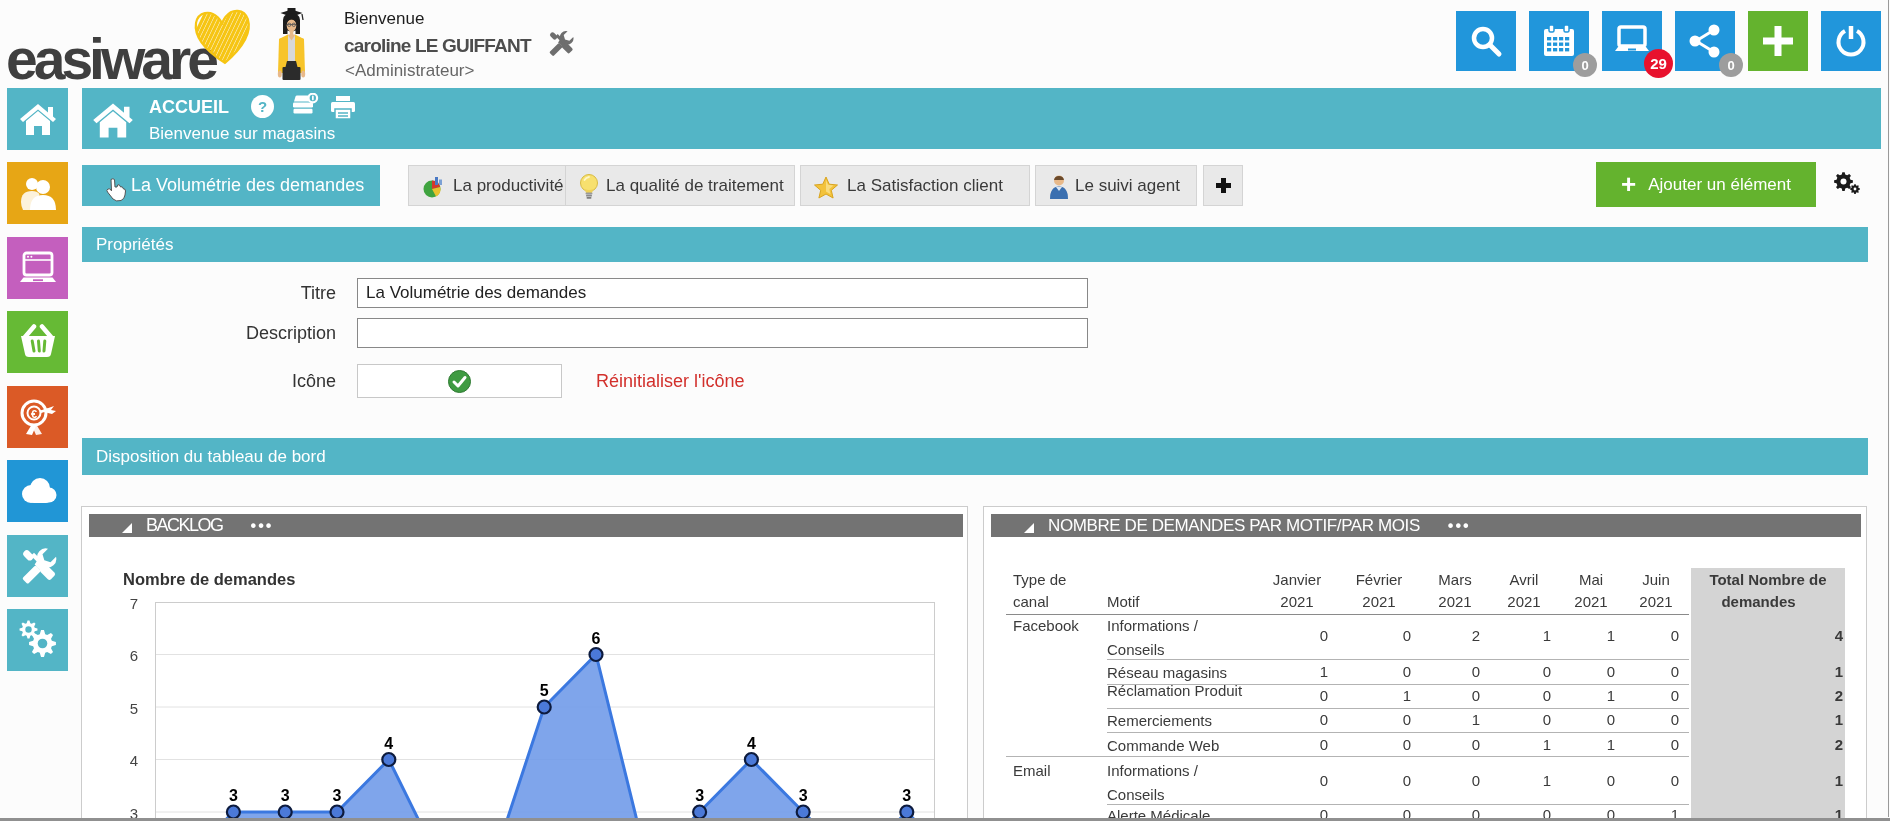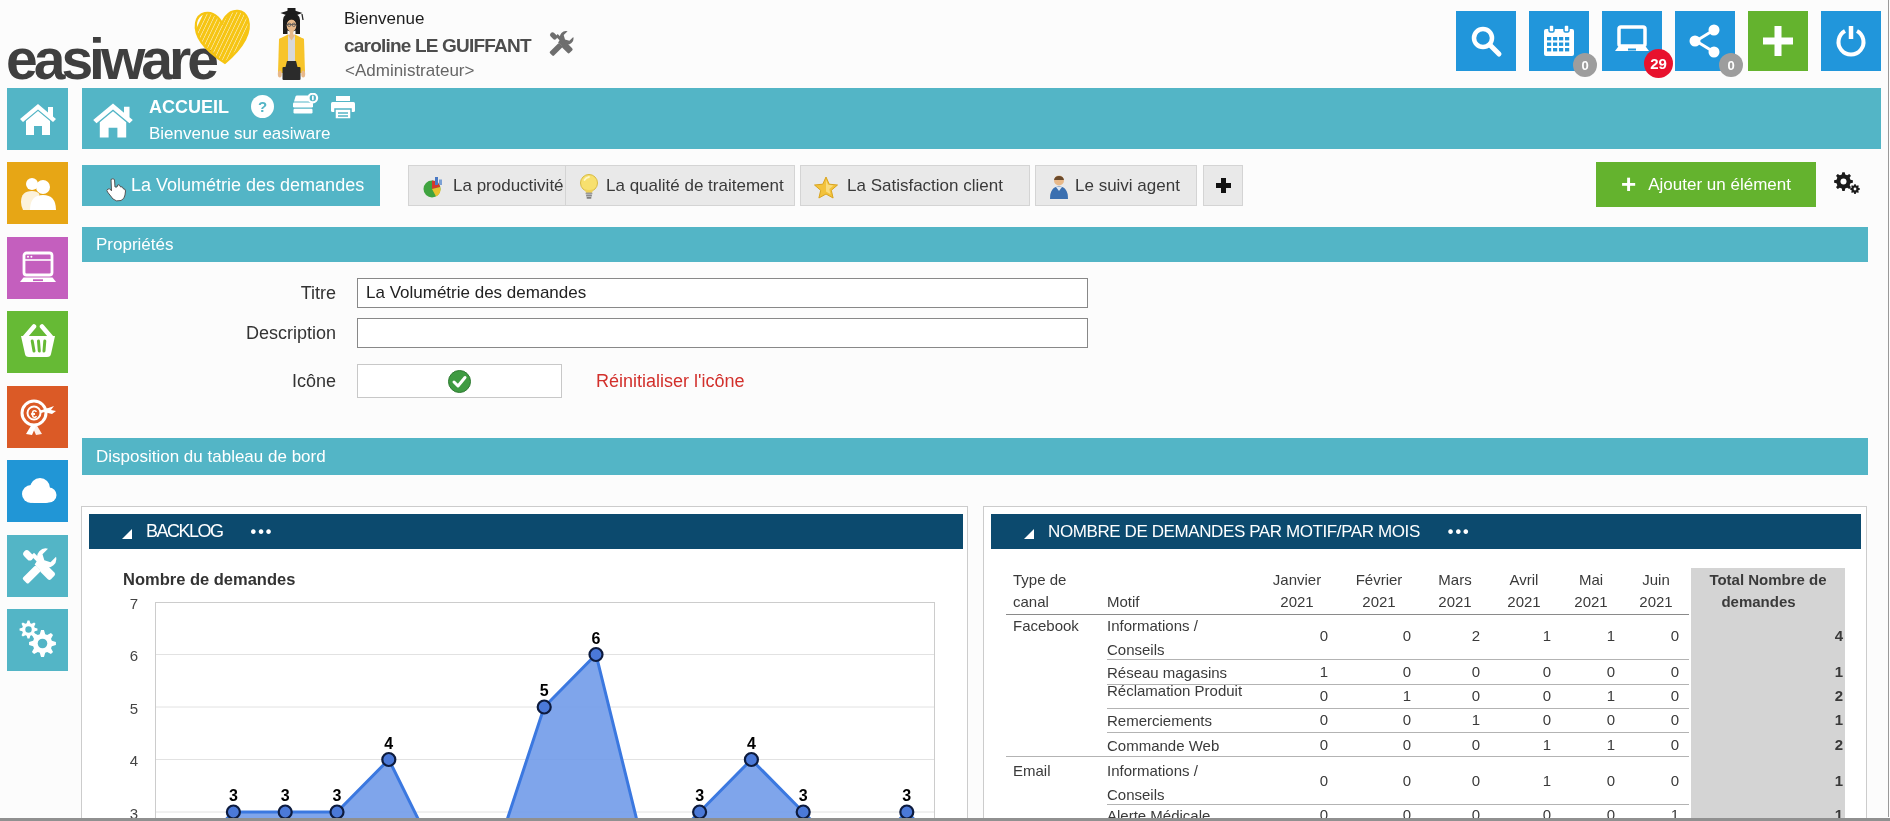--- a/index.html
+++ b/index.html
@@ -20,21 +20,21 @@
     font-size:17px; color:#3a3a3a; }
   .hbar { position:absolute; left:82px; width:1786px; background:#53b5c6;
     color:#fff; font-size:17px; display:flex; align-items:center;
     padding-left:14px; }
   .inp { position:absolute; left:357px; width:731px; height:30px;
     border:1px solid #888; background:#fff; font-size:17px; color:#222;
     font-family:"Liberation Sans", sans-serif; padding:0 8px; }
   .flabel { position:absolute; width:250px; right:1554px; text-align:right;
     font-size:18px; color:#333; }
   .panel { position:absolute; top:506px; background:#fff; border:1px solid #ccc; height:330px; }
-  .phead { position:absolute; top:7px; height:35px; background:#0c4a6e; color:#fff;
+  .phead { position:absolute; top:7px; height:23px; background:#737373; color:#fff;
     font-size:16px; display:flex; align-items:center; }
   .num { position:absolute; font-size:15px; color:#3a3a3a; width:40px; text-align:center; }
   .cell { position:absolute; font-size:15px; color:#3a3a3a; }
   .sepline { position:absolute; height:1px; background:#ccc; }
 </style>
 </head>
 <body>
 <div id="page">
 
   <div class="abs" id="logo" style="left:6px; top:26px; font-size:57px; font-weight:bold; color:#3f3f3f; letter-spacing:-4px;">easiware</div>
@@ -267,21 +267,21 @@
     </div>
     <div class="abs" id="printicon" style="left:248px; top:8px;">
       <svg width="26" height="24" viewBox="0 0 26 24" fill="#fff">
           <rect x="6" y="0" width="14" height="5"></rect>
           <rect x="1" y="6" width="24" height="10" rx="1.5"></rect>
           <rect x="5" y="13" width="16" height="10" stroke="#53b5c6" stroke-width="1.5"></rect>
           <line x1="8" y1="17" x2="18" y2="17" stroke="#53b5c6" stroke-width="1.5"></line>
           <line x1="8" y1="20" x2="18" y2="20" stroke="#53b5c6" stroke-width="1.5"></line>
         </svg>
     </div>
-    <div class="abs" style="left:67px; top:36px; font-size:17px; color:#fff;">Bienvenue sur easiware</div>
+    <div class="abs" style="left:67px; top:36px; font-size:17px; color:#fff;">Bienvenue sur magasins</div>
   </div>
 
   <div class="tab" style="left:82px; width:298px; background:#53b5c6; border-color:#53b5c6; color:#fff;" id="tab1">
     <span class="abs" id="cursoricon" style="left:22px; top:12px;">
       <svg width="22" height="24" viewBox="0 0 22 24">
           <path d="M6,1.5 Q8,0 9.5,1.5 L10,9 L12,9 L12.6,7 Q14.5,6 15,8 L15.6,9 Q17.5,8 18,10 L18.5,11 Q20.5,10.5 20.5,13 L20,17 Q19.5,21 16,22.5 Q11,24 8,21 L2.5,14 Q1,12 3,11 Q4.5,10.3 6,12 L6.5,12.8 Z" fill="#fff" stroke="#555" stroke-width="1"></path>
         </svg>
     </span>
     <span style="margin-left:48px; font-size:18px;">La Volumétrie des demandes</span>
   </div>

